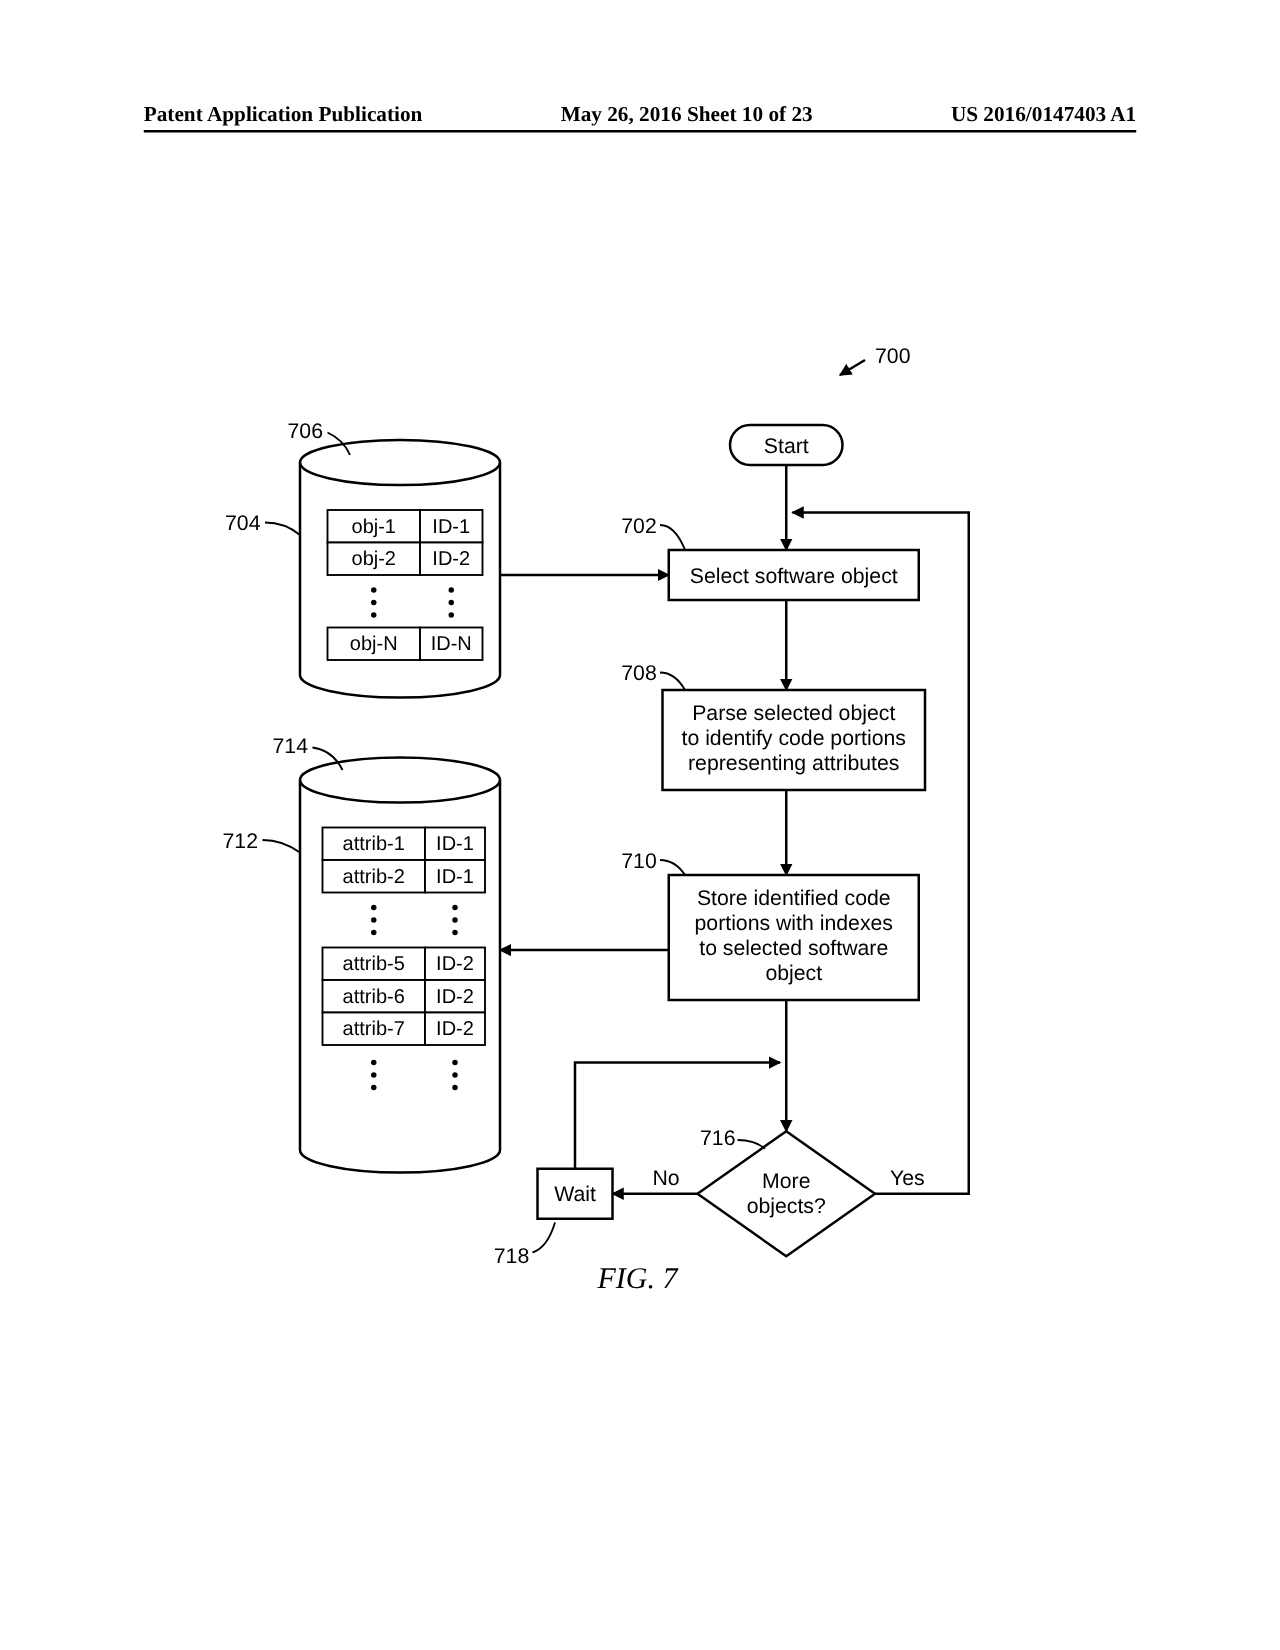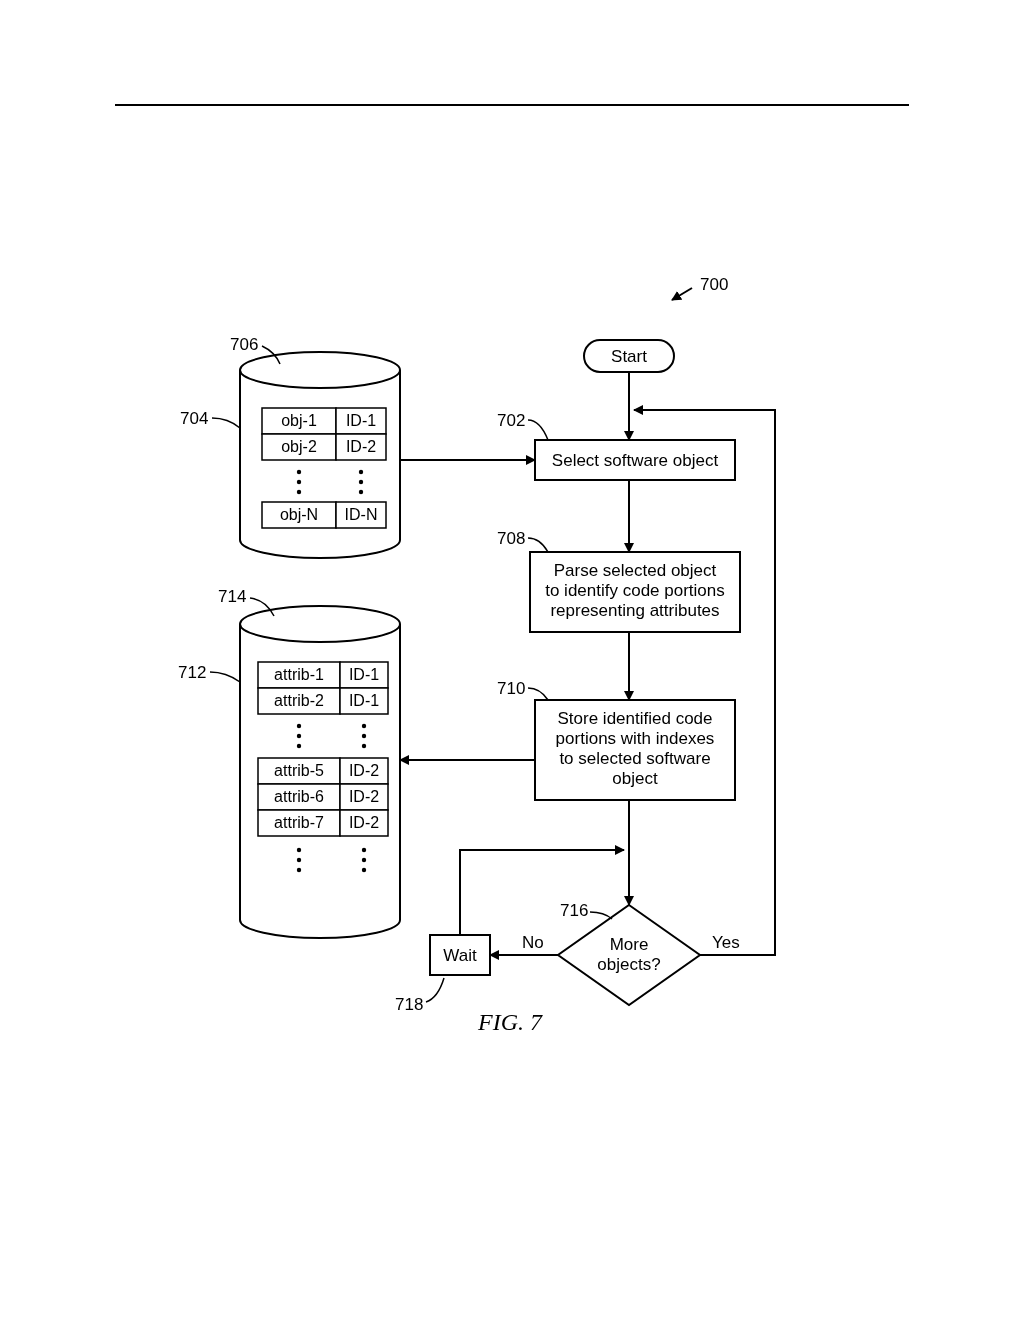--- a/index.html
+++ b/index.html
@@ -58,20 +58,27 @@
   .tbl-text {
     font-family: Arial, Helvetica, sans-serif;
     font-size: 16px;
     text-anchor: middle;
   }
 </style>
 </head>
 <body>
 <div class="page">
 
+<div class="header">
+  <div class="header-row">
+    <span>Patent Application Publication</span>
+    <span>May 26, 2016  Sheet 10 of 23</span>
+    <span>US 2016/0147403 A1</span>
+  </div>
+</div>
 <div class="header-line"></div>
 
 <svg width="1024" height="1320">
   <defs>
     <marker id="arrow" markerWidth="12" markerHeight="12" refX="9" refY="5" orient="auto" markerUnits="userSpaceOnUse">
       <path d="M0,0 L10,5 L0,10 Z" fill="#000"></path>
     </marker>
   </defs>
 
   <g>

